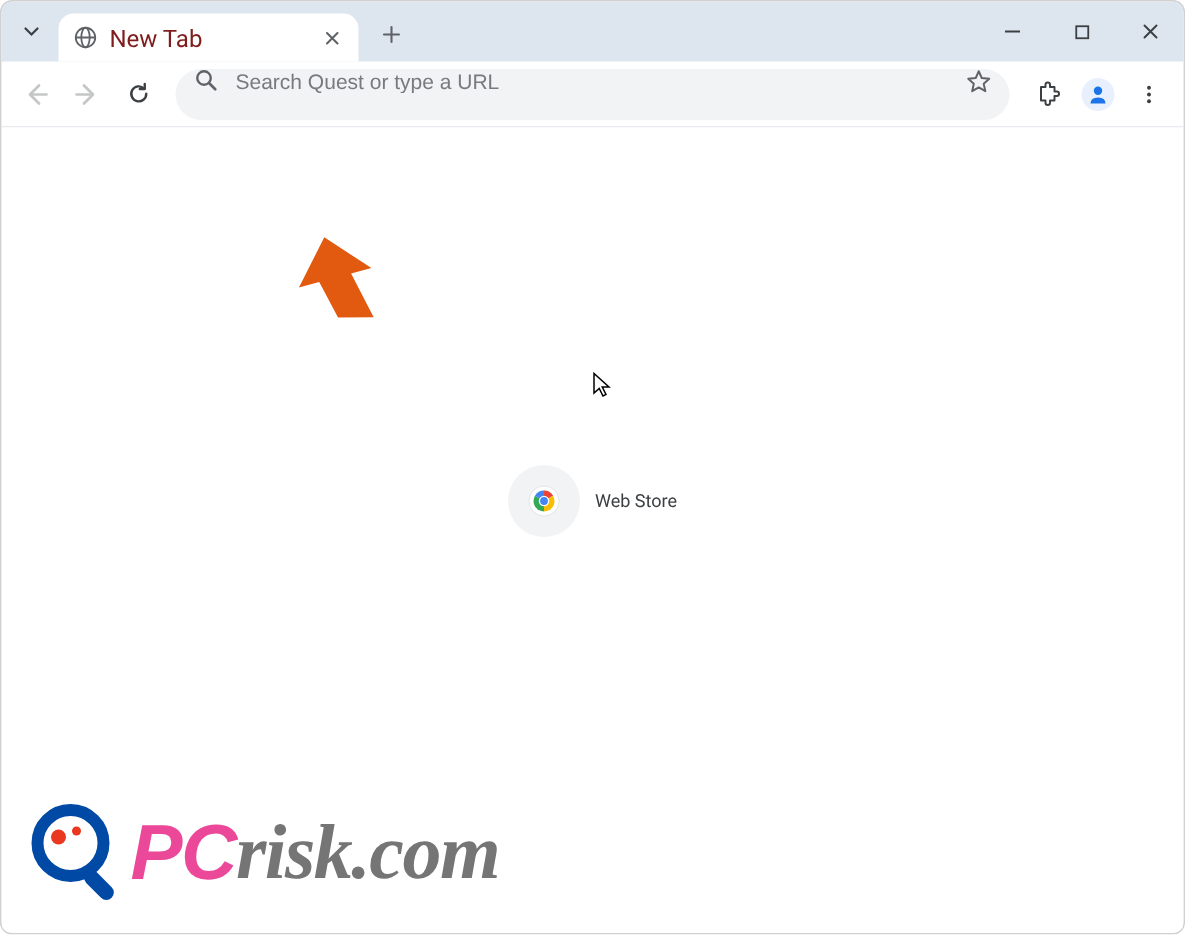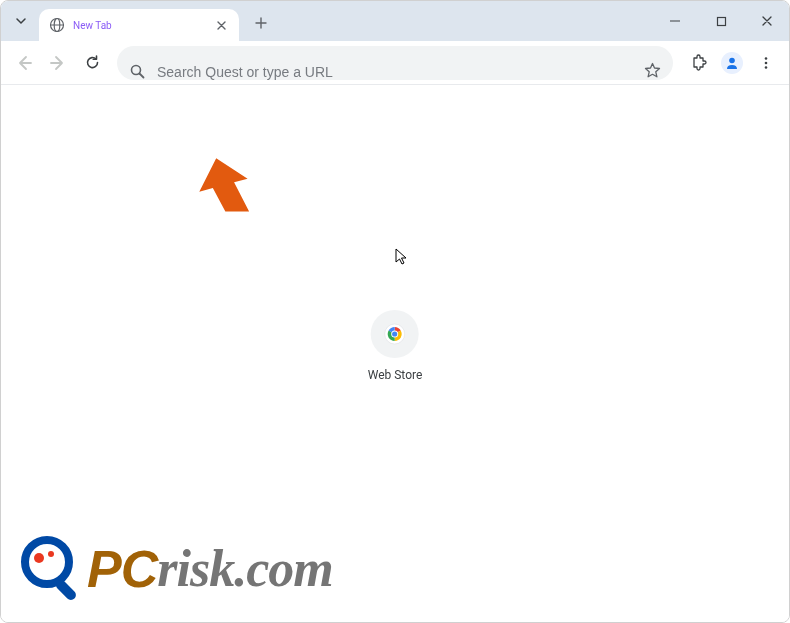--- a/index.html
+++ b/index.html
@@ -51,22 +51,22 @@
   }
   .tab-favicon {
     width: 16px;
     height: 16px;
     margin-right: 8px;
     display: flex;
     align-items: center;
     justify-content: center;
   }
   .tab-title {
-    font-size: 10px;
-    color: #8b5cf6;
+    font-size: 16px;
+    color: #7f1d1d;
     flex: 1;
     white-space: nowrap;
     overflow: hidden;
     text-overflow: ellipsis;
   }
   .tab-close {
     width: 16px;
     height: 16px;
     display: flex;
     align-items: center;
@@ -120,21 +120,21 @@
     justify-content: center;
     color: #5f6368;
   }
   .nav-btn.disabled { color: #c4c7c5; }
   .omnibox {
     flex: 1;
     height: 34px;
     background: #f1f3f4;
     border-radius: 17px;
     display: flex;
-    align-items: flex-end;
+    align-items: flex-start;
     padding: 0 12px;
     margin: 2px 6px;
   }
   .search-ic {
     width: 16px;
     height: 16px;
     margin-right: 12px;
     color: #5f6368;
     display: flex;
     align-items: center;
@@ -179,21 +179,20 @@
     flex: 1;
     background: #fff;
     position: relative;
   }
   .shortcut {
     position: absolute;
     left: 50%;
     top: 225px;
     transform: translateX(-50%);
     display: flex;
-    flex-direction: column;
     align-items: center;
     gap: 10px;
   }
   .shortcut-circle {
     width: 48px;
     height: 48px;
     border-radius: 50%;
     background: #f1f3f4;
     display: flex;
     align-items: center;
@@ -229,21 +228,21 @@
   .wm-icon {
     width: 70px;
     height: 70px;
     flex-shrink: 0;
   }
   .wm-text {
     font-size: 52px;
     line-height: 1;
     display: flex;
   }
-  .wm-gray { color: #a16207; }
+  .wm-gray { color: #ec4899; }
   .wm-dark { color: #757575; font-family: Liberation Serif, serif; }
 </style>
 </head>
 <body>
 
 <div class="window">
 
   <div class="titlebar">
     <div class="tab-dropdown">
       <svg width="12" height="12" viewBox="0 0 12 12">

